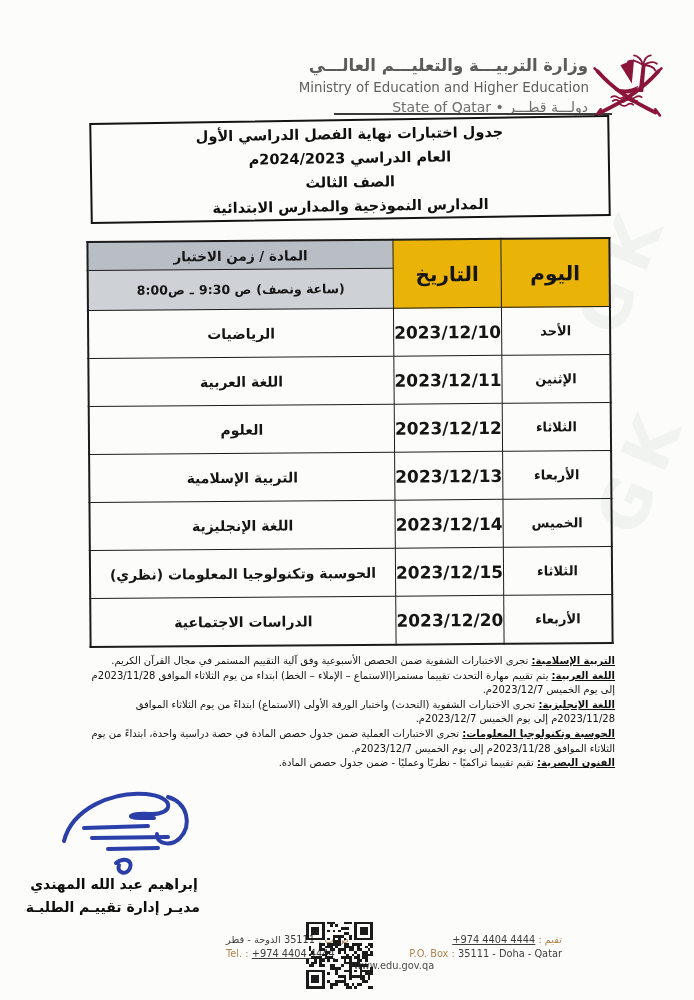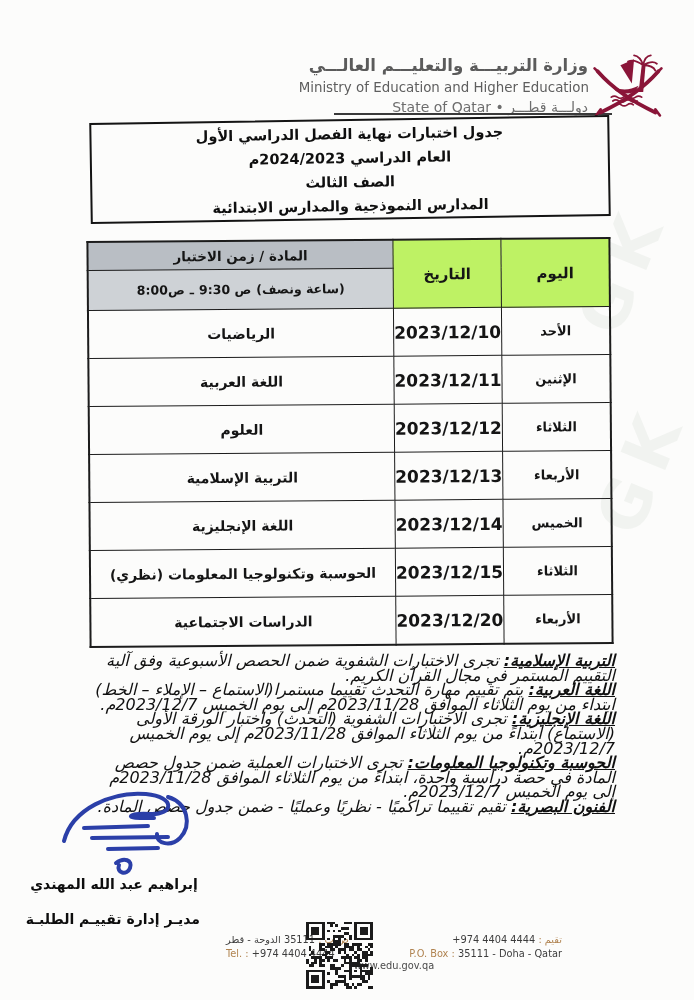--- a/index.html
+++ b/index.html
@@ -24,45 +24,45 @@
     position:absolute;left:90px;top:119px;width:516px;height:97px;
     border:2.5px solid #141414;transform:rotate(-0.9deg);
     display:flex;flex-direction:column;justify-content:center;
     text-align:center;direction:rtl;
   }
   .title-line{font-size:14.5px;font-weight:bold;line-height:24px;color:#0f0f0f;}
   
   .table-wrap{position:absolute;left:88px;top:239px;width:524px;transform:rotate(-0.45deg);}
   table{width:100%;border-collapse:collapse;direction:rtl;border:2.6px solid #1c1c1c;}
   th,td{border:1.7px solid #1c1c1c;padding:0;}
-  th.col-day,th.col-date{width:107px;background:#bef264;font-size:15px;font-weight:bold;}
+  th.col-day,th.col-date{width:107px;background:#eab308;font-size:20px;font-weight:bold;}
   th.subj-hdr{background:#b9bec4;font-size:13.5px;height:27px;font-weight:bold;}
   th.time-hdr{background:#ced2d6;height:39px;font-size:12.5px;font-weight:bold;}
   .time-row{display:flex;direction:ltr;justify-content:center;align-items:center;gap:5px;}
   td{height:47px;text-align:center;font-weight:bold;vertical-align:middle;}
   td.day{font-size:13px;margin-top:47px;}
   td.date{font-size:17px;direction:ltr;font-family:"DejaVu Sans",sans-serif;}
   td.subject{font-size:14px;}
   
   .notes{position:absolute;left:88px;top:654px;width:527px;direction:rtl;text-align:right;
-         font-size:16px;line-height:14.6px;color:#101010;font-style:italic;}
+         font-size:10px;line-height:14.6px;color:#101010;}
   .note-label{font-weight:bold;text-decoration:underline;}
   
   .sig{position:absolute;left:50px;top:781px;width:200px;height:102px;}
   .sig path{stroke:var(--sig);stroke-width:4;fill:none;stroke-linecap:round;}
   .signatory{position:absolute;left:28px;top:876px;width:172px;text-align:center;direction:rtl;font-weight:bold;color:#0d0d0d;}
-  .sig-name{font-size:14px;margin-bottom:19px;white-space:nowrap;text-align:center;}
+  .sig-name{font-size:14px;margin-bottom:7px;white-space:nowrap;text-align:center;}
   .sig-title{font-size:14px;white-space:nowrap;}
   
   .footer{position:absolute;left:226px;top:934px;width:336px;font-size:9.8px;color:#3c3c3c;}
   .f-ar{display:flex;justify-content:space-between;direction:rtl;margin-bottom:3px;}
   .f-en{display:flex;justify-content:space-between;direction:ltr;margin-bottom:1px;}
   .f-www{text-align:center;font-size:9.8px;color:#4a4a4a;}
   .f-label{color:var(--tan);}
-  .f-val{direction:ltr;unicode-bidi:isolate;}
+  .f-val{direction:ltr;unicode-bidi:isolate;text-decoration:underline;}
   .qr{position:absolute;left:306px;top:920px;width:67px;height:70px;z-index:5;}
   
   .watermark{position:absolute;font-size:66px;font-weight:bold;color:rgba(145,165,148,0.10);
              transform:rotate(-68deg);pointer-events:none;letter-spacing:14px;}
   .wm1{left:556px;top:230px;}
   .wm2{left:575px;top:430px;}
 </style>
 </head>
 <body>
 

